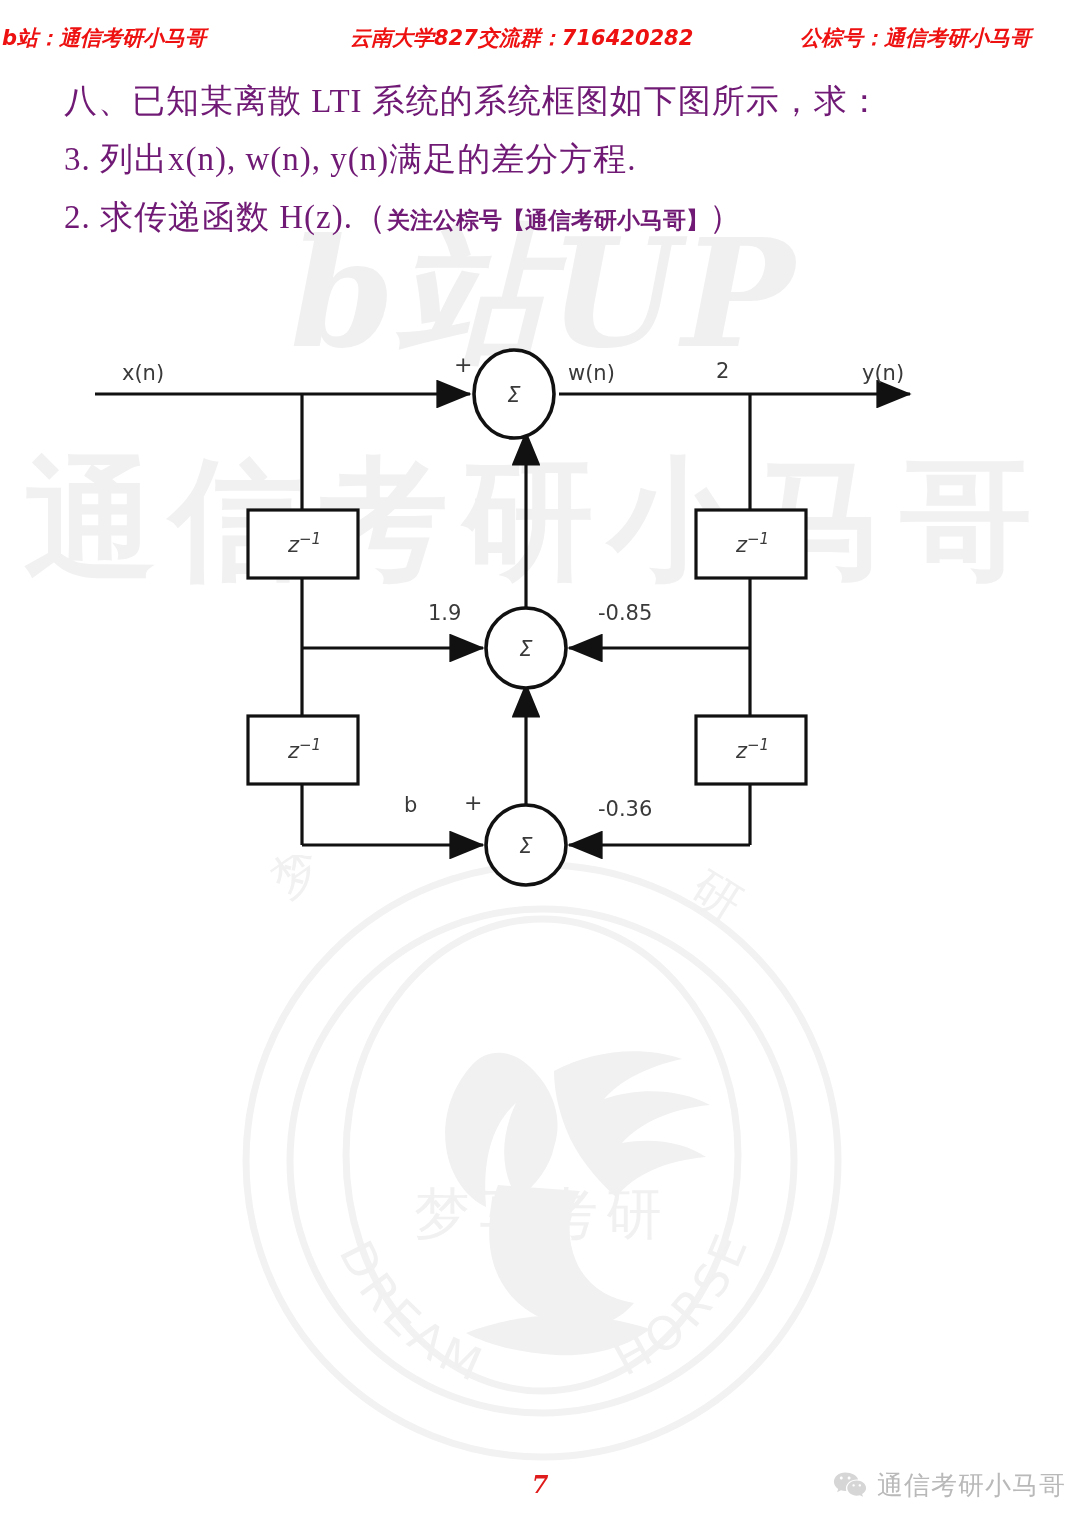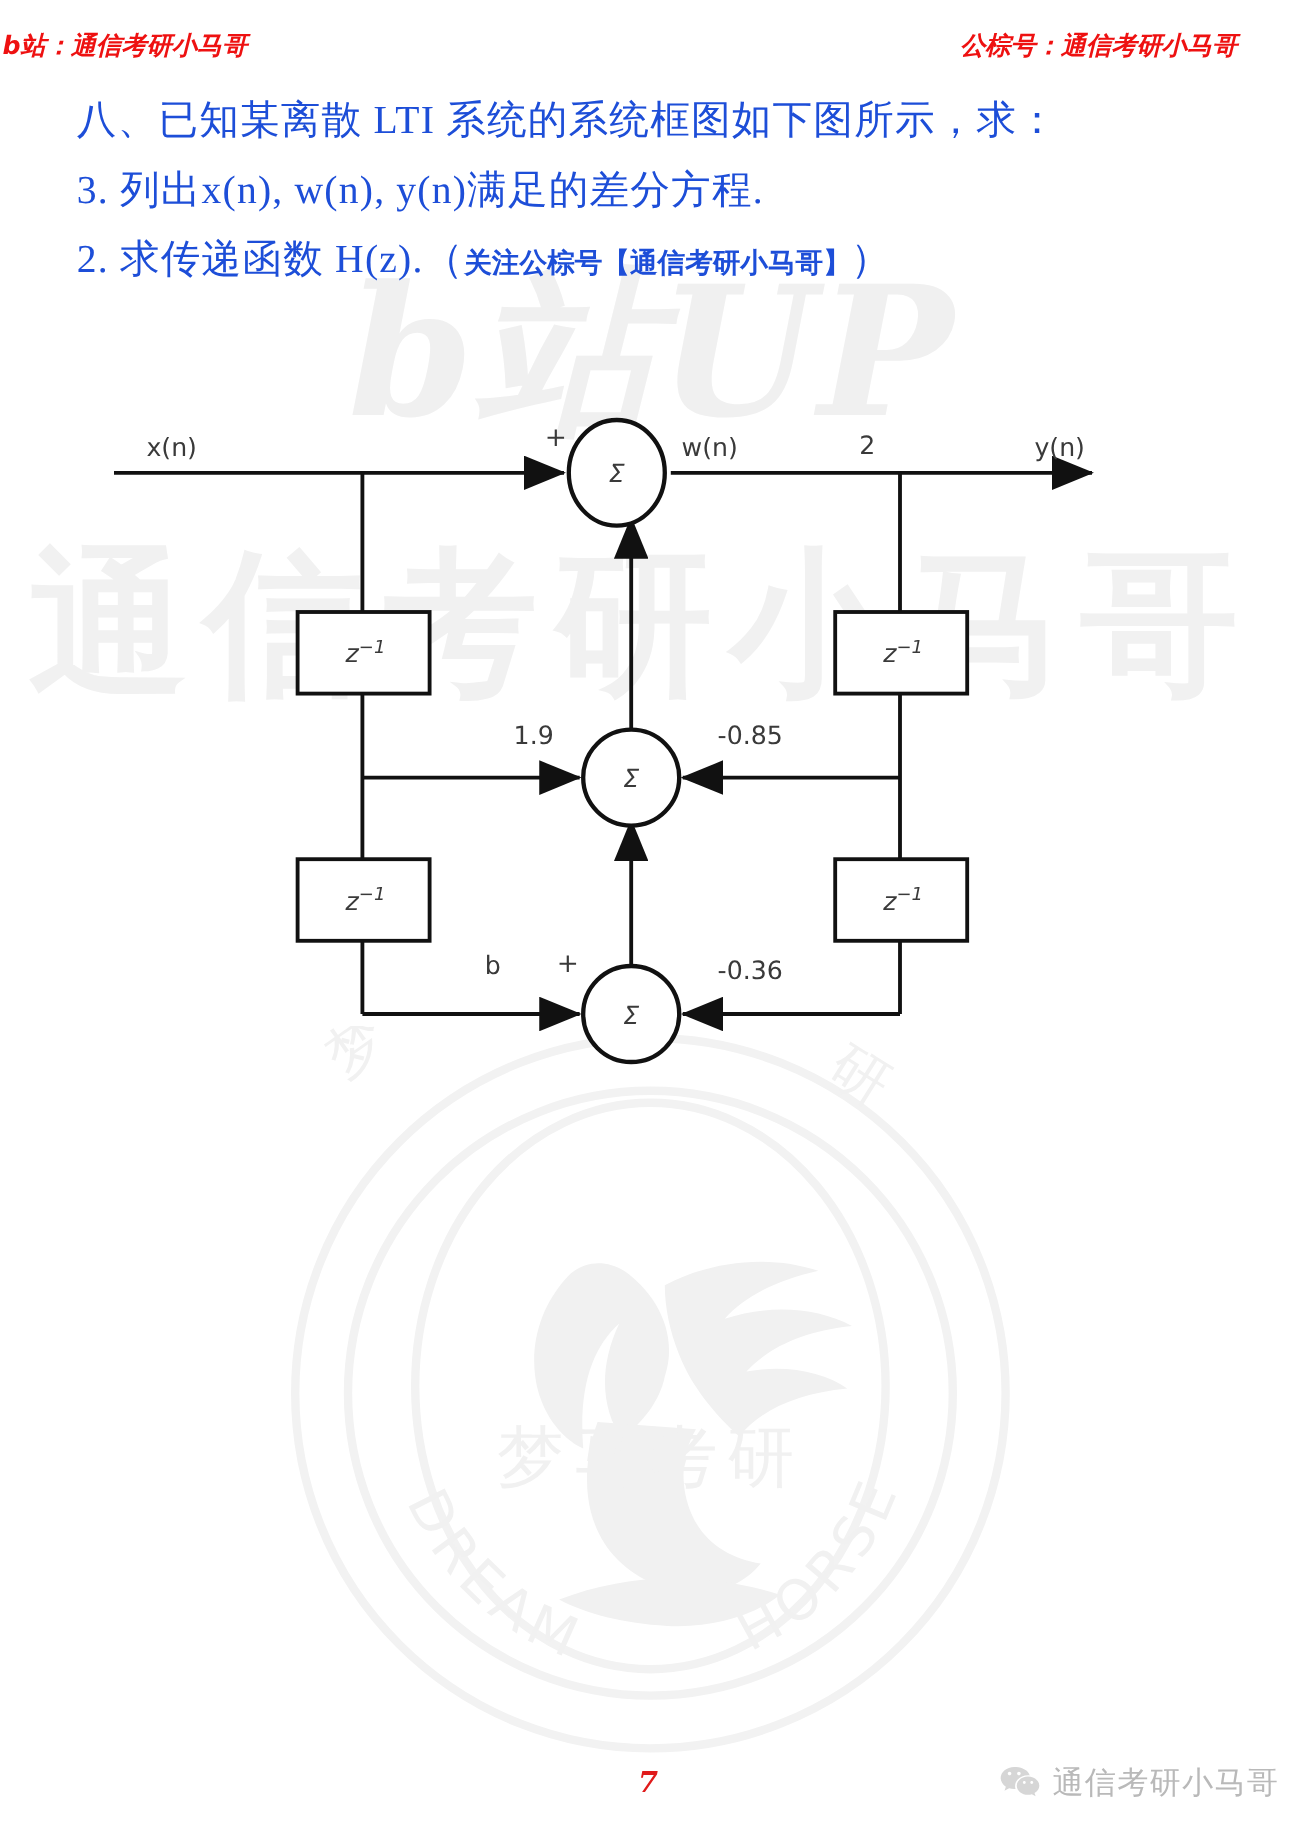--- a/index.html
+++ b/index.html
@@ -73,21 +73,21 @@
   .hdr-mid    { left: 350px; }
   .hdr-right  { left: 800px; text-align: right; }
 
   
   .qblock {
     position: absolute;
     left: 64px;
     top: 72px;
     width: 960px;
     z-index: 4;
-    color: #1d4ed8;
+    color: #701a75;
   }
   .qline {
     font-size: 33px;
     line-height: 58px;
     white-space: nowrap;
     letter-spacing: 1px;
   }
   .qline .paren-note {
     font-size: 23px;
     font-weight: bold;
@@ -185,20 +185,21 @@
 
     <text x="306" y="378" text-anchor="middle" font-family="DejaVu Sans, sans-serif" font-size="56" fill="#f1f1f1" letter-spacing="8">梦马考研</text>
 
     <text x="50" y="44" font-family="DejaVu Sans, sans-serif" font-size="48" fill="#f1f1f1" transform="rotate(-35 50 44)">梦</text>
     <text x="452" y="42" font-family="DejaVu Sans, sans-serif" font-size="48" fill="#f1f1f1" transform="rotate(32 452 42)">研</text>
   </svg>
 </div>
 
 <div class="hdr">
   <span class="hdr-left">b站：通信考研小马哥</span>
+  <span class="hdr-mid">云南大学827交流群：716420282</span>
   <span class="hdr-right">公棕号：通信考研小马哥</span>
 </div>
 
 <div class="qblock">
   <div class="qline">八、已知某离散 LTI 系统的系统框图如下图所示，求：</div>
   <div class="qline">3. 列出x(n), w(n), y(n)满足的差分方程.</div>
   <div class="qline">
     <span>2. 求传递函数 H(z).（</span><span class="paren-note">关注公棕号【通信考研小马哥】</span><span>）</span>
   </div>
 </div>

